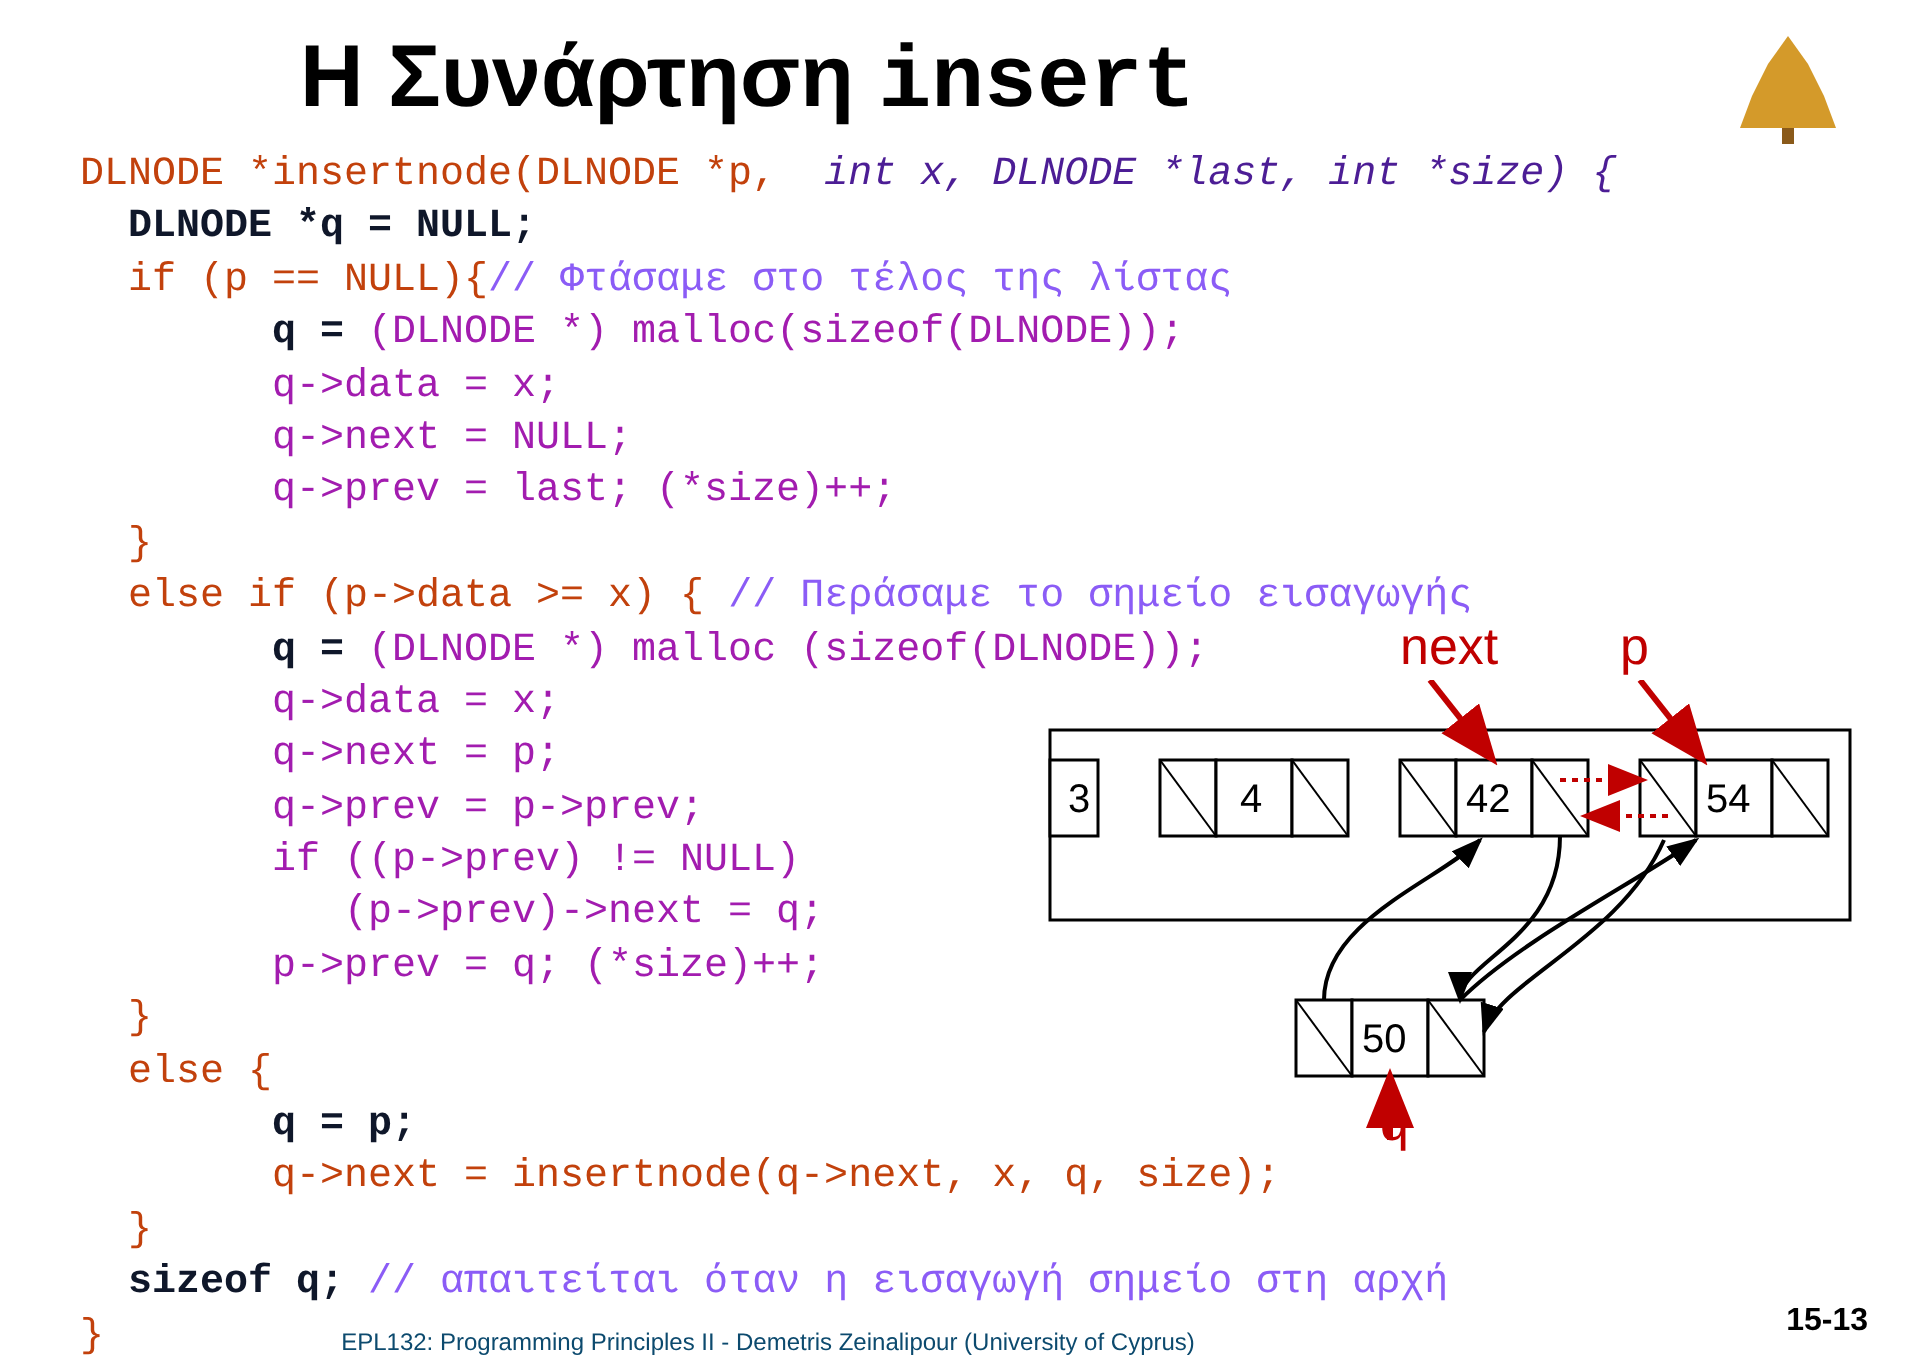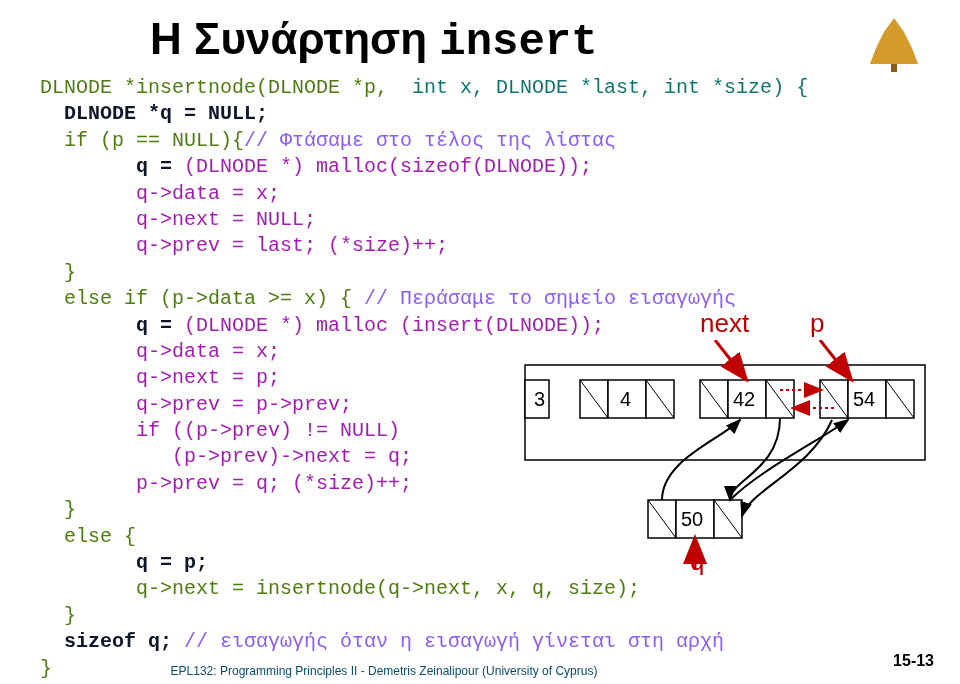--- a/index.html
+++ b/index.html
@@ -37,23 +37,23 @@
   }
   .logo svg { width: 100%; height: 100%; }
   pre.code {
     font-family: "Courier New", monospace;
     font-size: 20px;
     line-height: 1.32;
     margin: 4px 0 0 0;
     white-space: pre;
   }
   .bold { font-weight: bold; color: #0f172a; }
-  .black { color: #4d7c0f; }
+  .black { color: #c2410c; }
   .red { color: #a21caf; }
-  .blue { color: #0f766e; }
+  .blue { color: #4c1d95; font-style: italic; }
   .green { color: #8b5cf6; }
   
   .diagram {
     position: absolute;
     top: 340px;
     left: 520px;
     width: 420px;
     height: 260px;
   }
   .diagram svg { width: 420px; height: 260px; }
@@ -120,33 +120,33 @@
 
   <pre class="code"><span class="black">DLNODE *insertnode(DLNODE *p,</span><span class="blue">  int x, DLNODE *last, int *size) {</span>
 <span class="bold">  DLNODE *q = NULL;</span>
 <span class="black">  if (p == NULL){</span><span class="green">// Φτάσαμε στο τέλος της λίστας</span>
 <span class="bold">        q = </span><span class="red">(DLNODE *) malloc(sizeof(DLNODE));</span>
 <span class="red">        q-&gt;data = x;</span>
 <span class="red">        q-&gt;next = NULL;</span>
 <span class="red">        q-&gt;prev = last; (*size)++;</span>
 <span class="black">  }</span>
 <span class="black">  else if (p-&gt;data &gt;= x) { </span><span class="green">// Περάσαμε το σημείο εισαγωγής</span>
-<span class="bold">        q = </span><span class="red">(DLNODE *) malloc (insert(DLNODE));</span>
+<span class="bold">        q = </span><span class="red">(DLNODE *) malloc (sizeof(DLNODE));</span>
 <span class="red">        q-&gt;data = x;</span>
 <span class="red">        q-&gt;next = p;</span>
 <span class="red">        q-&gt;prev = p-&gt;prev;</span>
 <span class="red">        if ((p-&gt;prev) != NULL)</span>
 <span class="red">           (p-&gt;prev)-&gt;next = q;</span>
 <span class="red">        p-&gt;prev = q; (*size)++;</span>
 <span class="black">  }</span>
 <span class="black">  else {</span>
 <span class="bold">        q = p;</span>
 <span class="black">        q-&gt;next = insertnode(q-&gt;next, x, q, size);</span>
 <span class="black">  }</span>
-<span class="bold">  sizeof q;</span><span class="green"> // εισαγωγής όταν η εισαγωγή γίνεται στη αρχή</span>
+<span class="bold">  sizeof q;</span><span class="green"> // απαιτείται όταν η εισαγωγή σημείο στη αρχή</span>
 <span class="black">}</span></pre>
 
   <div class="label-last">next</div>
   <div class="label-p">p</div>
   <div class="label-q">q</div>
 
   <div class="diagram">
     <svg viewBox="0 0 420 260">
       <defs>
         <marker id="arr" markerWidth="8" markerHeight="8" refX="7" refY="3" orient="auto">

